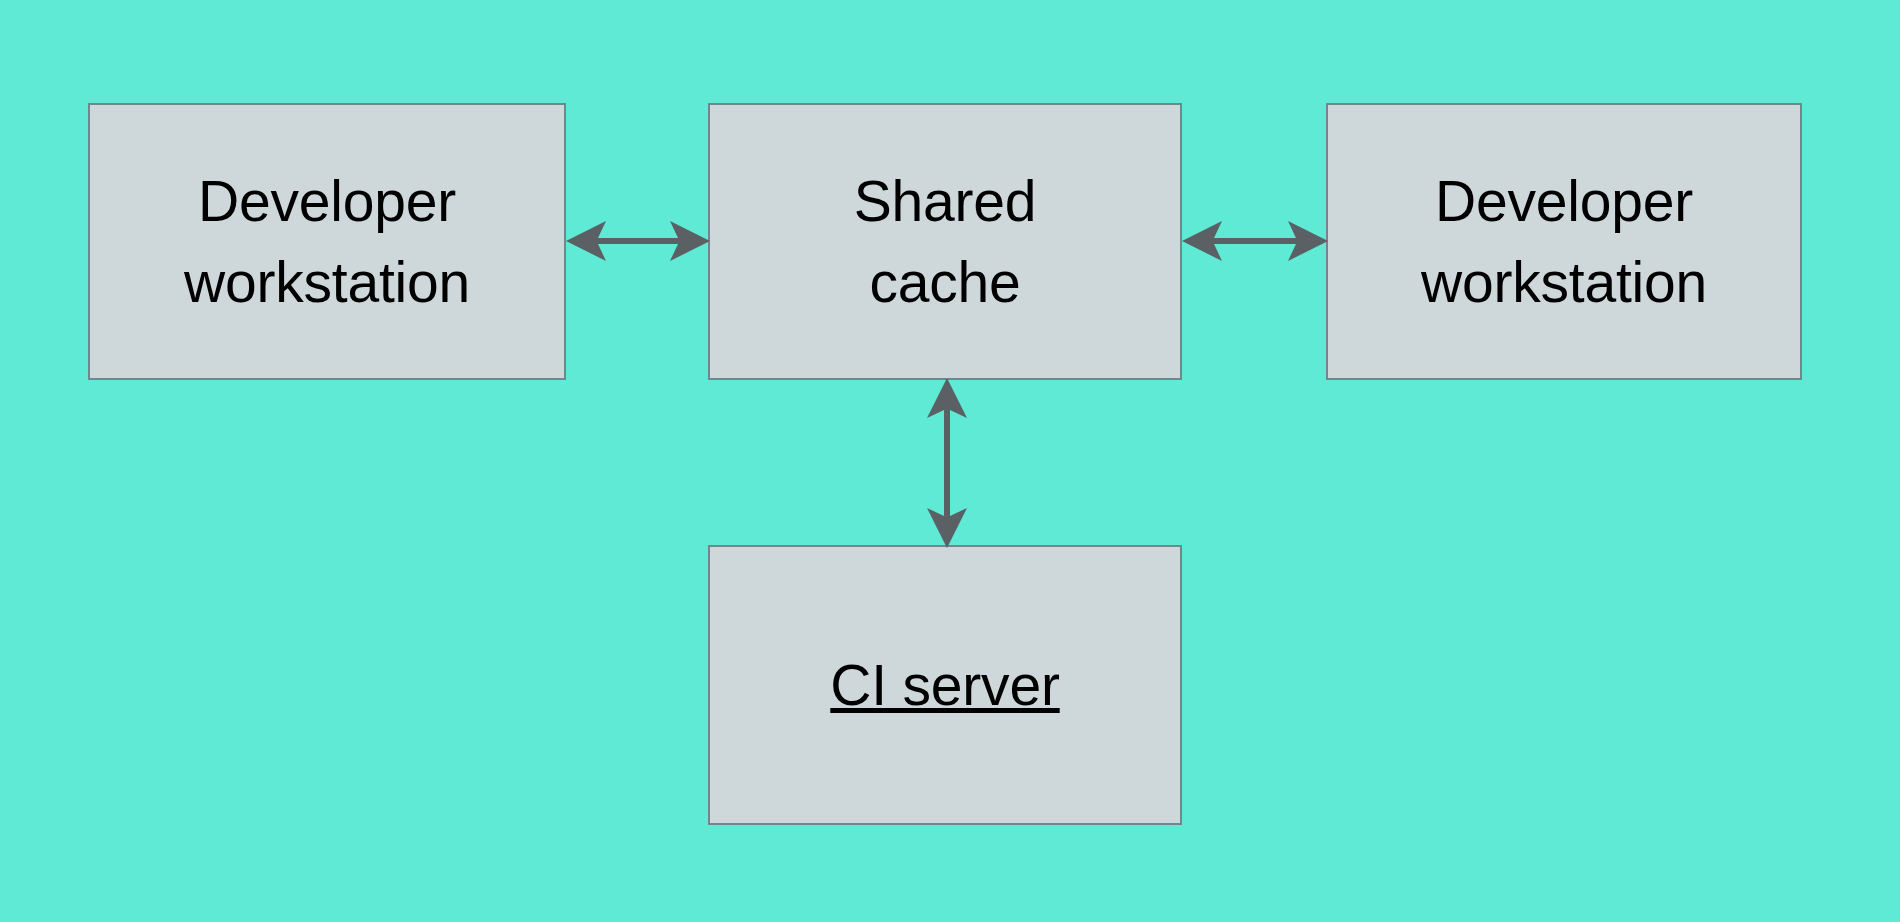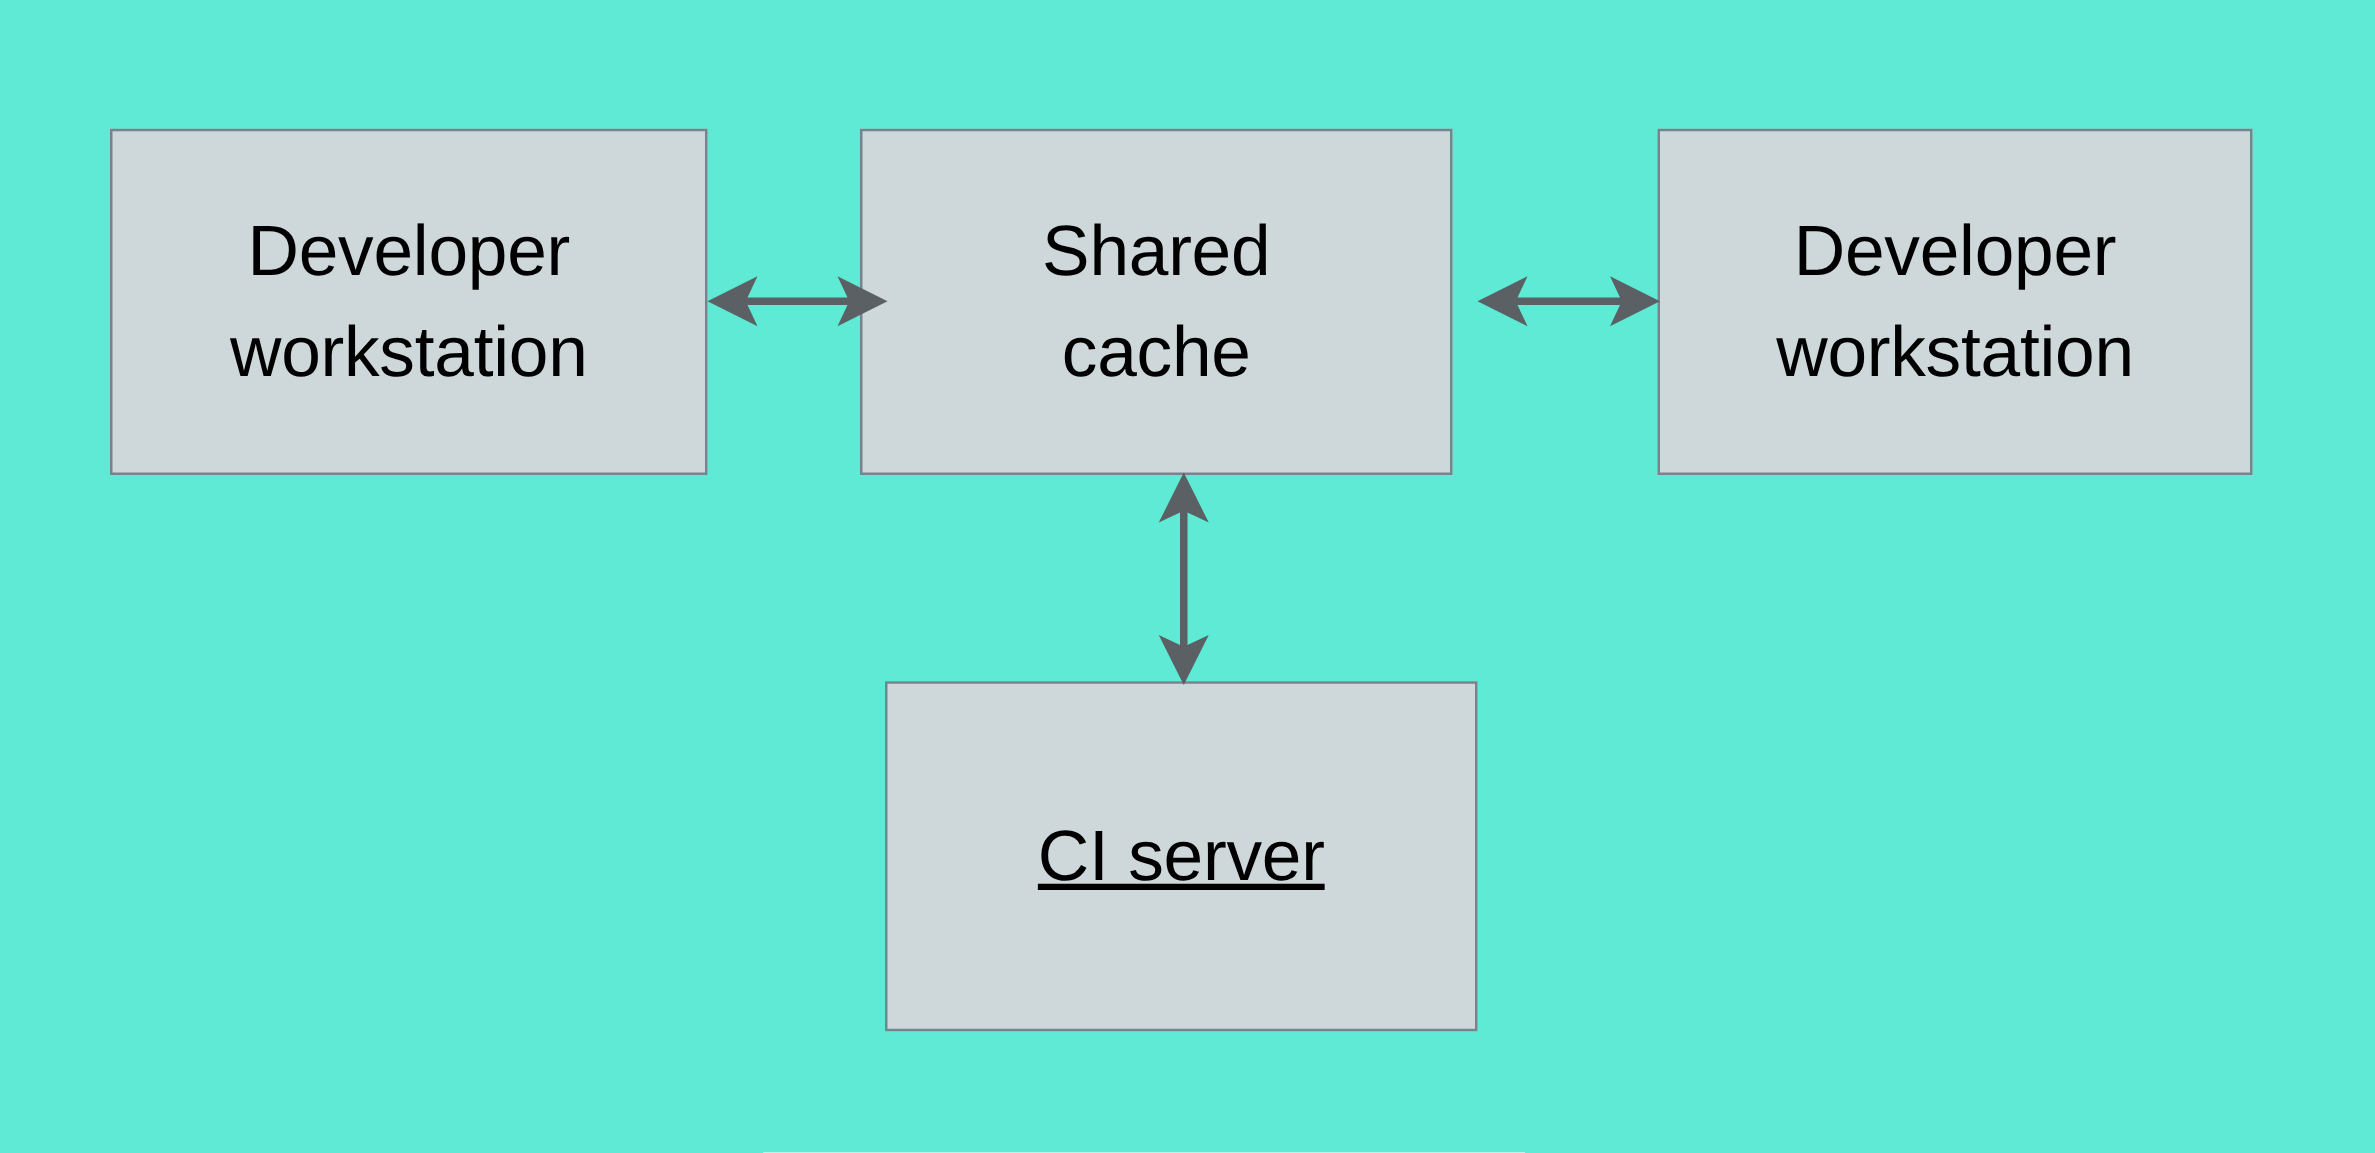--- a/index.html
+++ b/index.html
@@ -31,21 +31,21 @@
     color: #000000;
     font-family: "Liberation Sans", sans-serif;
     font-size: 57px;
     font-weight: 400;
     line-height: 1.42;
     letter-spacing: -0.2px;
     white-space: pre-line;
     padding: 0 10px;
   }
   .node-dev-left   { left: 88px;   top: 103px; width: 478px; height: 277px; }
-  .node-cache      { left: 688px;  top: 103px; width: 474px; height: 277px; }
+  .node-cache      { left: 708px;  top: 103px; width: 474px; height: 277px; }
   .node-dev-right  { left: 1326px; top: 103px; width: 476px; height: 277px; }
   .node-ci         { left: 708px;  top: 545px; width: 474px; height: 280px; text-decoration: underline; }
 
   .connector {
     position: absolute;
     overflow: visible;
   }
   .conn-left-cache  { left: 560px;  top: 212px; width: 156px; height: 58px; }
   .conn-cache-right { left: 1176px; top: 212px; width: 158px; height: 58px; }
   .conn-cache-ci    { left: 918px;  top: 372px; width: 58px;  height: 182px; }

